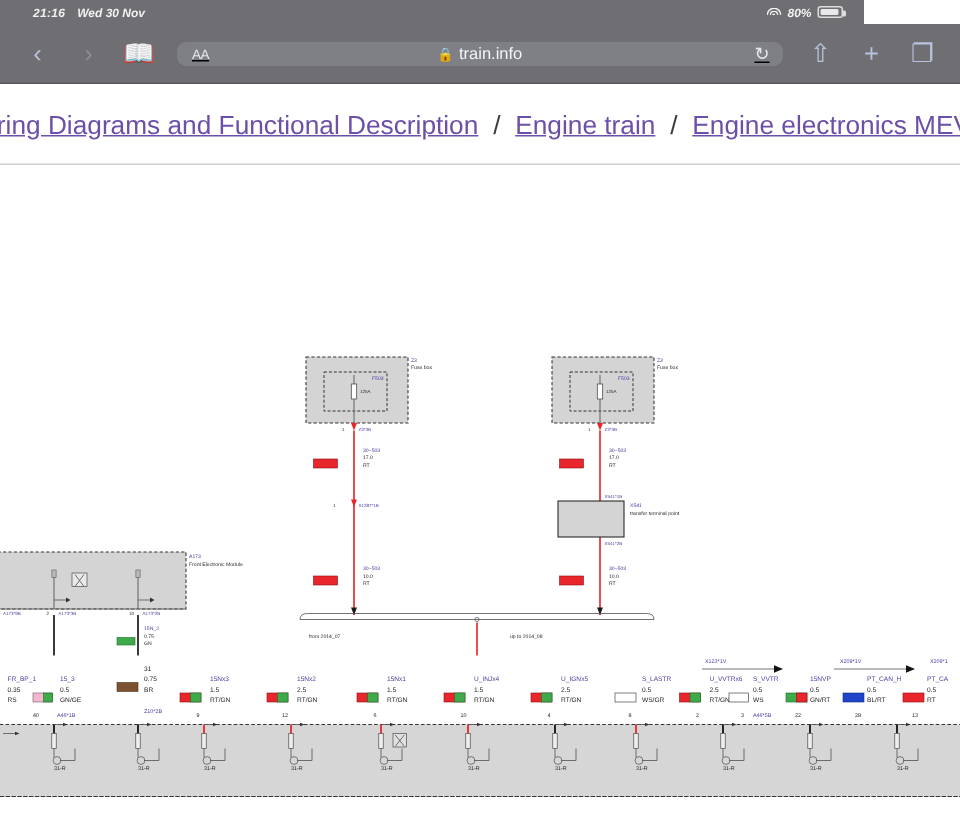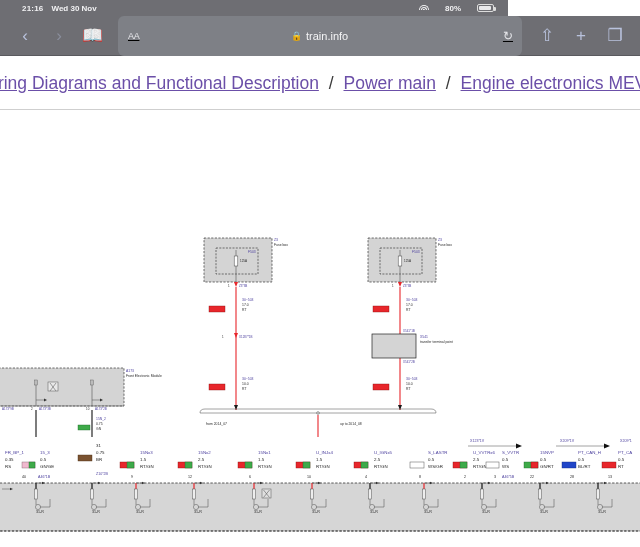--- a/index.html
+++ b/index.html
@@ -7,29 +7,29 @@
     margin: 0; padding: 0;
     width: 640px; height: 547px;
     overflow: hidden;
     background: #ffffff;
     font-family: "Liberation Sans", sans-serif;
   }
 
   
   #statusbar {
     position: absolute; left: 0; top: 0;
-    width: 508px; height: 16px;
+    width: 576px; height: 16px;
     background: #6e6e73;
     color: #f2f2f4;
     font-size: 8px;
-    display: flex; align-items: center;
+    display: flex; align-items: center; font-style: italic;
   }
   #statusbar .clock { margin-left: 22px; font-weight: bold; letter-spacing: .2px;}
   #statusbar .date  { margin-left: 8px; font-weight: bold;}
-  #statusbar .right { margin-left: auto; margin-right: 14px; display: flex; align-items: center; gap: 16px;}
+  #statusbar .right { margin-left: auto; margin-right: 14px; display: flex; align-items: center; gap: 4px;}
   .wifi-ico { width: 10px; height: 8px; position: relative; display:inline-block; }
   .wifi-ico i { position:absolute; border:1.1px solid #f0f0f2; border-bottom:none;
                 border-radius: 50% 50% 0 0 / 100% 100% 0 0; left:50%; transform:translateX(-50%); }
   .wifi-ico i:nth-child(1){ width:10px; height:5px; top:0.5px;}
   .wifi-ico i:nth-child(2){ width:6px;  height:3px; top:2.5px;}
   .wifi-ico i:nth-child(3){ width:2.4px;height:1.4px;top:4.6px; background:#f0f0f2;}
   .batt { width: 17px; height: 8px; border: 1px solid #ddd; border-radius: 2px; position: relative; }
   .batt::after { content:""; position:absolute; right:-2.6px; top:2.2px; width:1.6px; height:3.4px;
                  background:#ddd; border-radius: 0 1px 1px 0; }
   .batt > span { position:absolute; left:1px; top:1px; bottom:1px; width: 12px; background:#e8e8ea; border-radius:1px; }
@@ -44,21 +44,21 @@
   }
   .tb-btn {
     color: #cdd3e6; font-size: 17px; line-height: 1;
     width: 34px; text-align: center; cursor: default; user-select:none;
   }
   .tb-btn.back  { margin-left: 8px; color:#b9c2dd; font-weight: 300;}
   .tb-btn.fwd   { color: #8a8e9c; }
   .tb-btn.book  { color:#b9c2dd; }
   .tb-btn.share,.tb-btn.plus,.tb-btn.tabs { color:#b9c2dd; }
   #urlbar {
-    flex: 1 1 auto; height: 40px; margin: 0 8px;
+    flex: 1 1 auto; height: 16px; margin: 0 8px;
     background: #7e8086; border-radius: 6px;
     display: flex; align-items: center; position: relative; text-decoration: underline;
   }
   #urlbar .aa { font-size: 9px; color:#e6e6ea; margin-left: 10px; letter-spacing:-.3px;}
   #urlbar .center {
     position: absolute; left: 0; right: 0; text-align: center;
     font-size: 11px; color:#f4f4f6; display:flex; align-items:center; justify-content:center; gap:3px;
   }
   #urlbar .lock { font-size: 9px; }
   #urlbar .reload { margin-left:auto; margin-right: 9px; font-size: 12px; color:#e6e6ea; }
@@ -120,21 +120,21 @@
   </div>
   <div class="tb-btn share">⇧</div>
   <div class="tb-btn plus">+</div>
   <div class="tb-btn tabs" style="margin-right:8px;">❐</div>
 </div>
 
 <div id="breadcrumb">
   <div class="inner">
     <span class="crumb">iring Diagrams and Functional Description</span>
     <span class="sep">/</span>
-    <span class="crumb">Power main</span>
+    <span class="crumb">Engine train</span>
     <span class="sep">/</span>
     <span class="crumb">Engine electronics MEVD</span>
     
     
   </div>
 </div>
 <div id="pagerule"></div>
 
 <div id="diagram">
 <svg width="640" height="437" viewBox="0 0 640 437" xmlns="http://www.w3.org/2000/svg">

